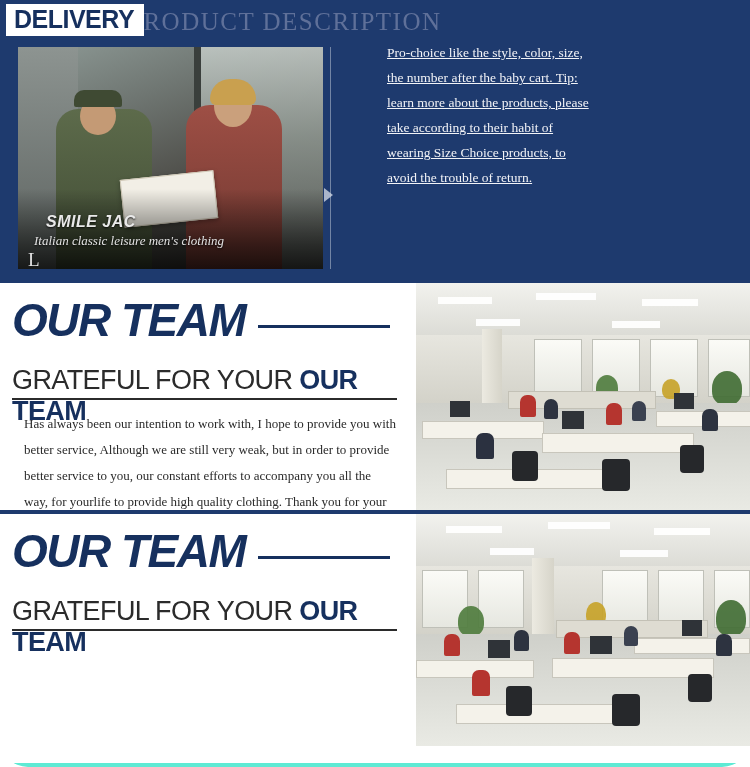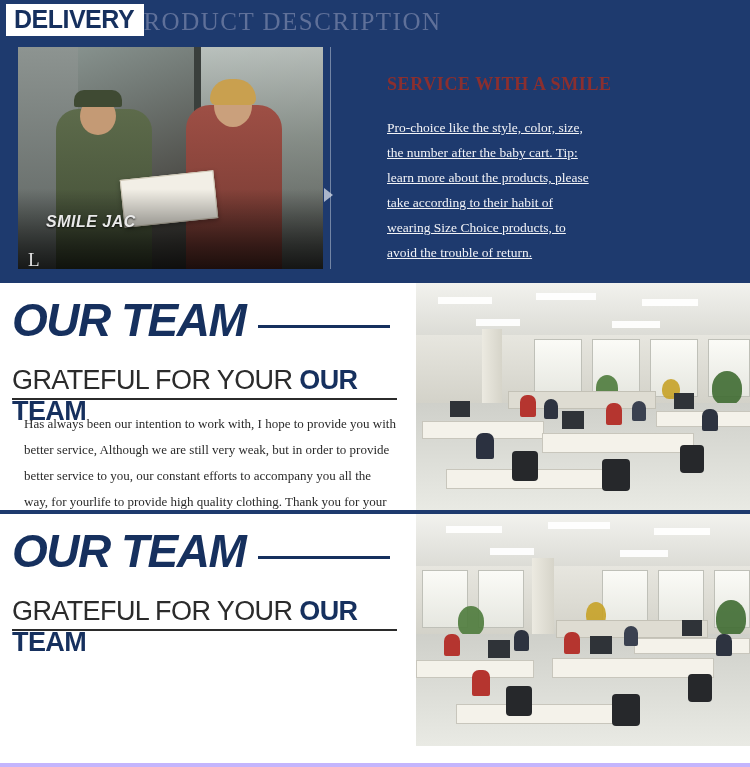--- a/index.html
+++ b/index.html
@@ -10,21 +10,22 @@
   body {
     width: 750px;
     height: 767px;
     font-family: "Liberation Sans", sans-serif;
     overflow: hidden;
   }
   .page {
     position: relative;
     width: 750px;
     height: 767px;
-    background: #c4b5fd;
+    background: #5eead4;
+    border-radius: 28px;
   }
 
   
   .delivery-section {
     position: relative;
     width: 750px;
     height: 283px;
     background: #1e3a6e;
     box-sizing: border-box;
   }
@@ -378,27 +379,27 @@
         <div class="dp-man-left"></div>
         <div class="dp-head-left"></div>
         <div class="dp-cap"></div>
         <div class="dp-man-right"></div>
         <div class="dp-head-right"></div>
         <div class="dp-hair"></div>
         <div class="dp-box"></div>
         <div class="dp-shade"></div>
         <div class="dp-logo-l">L</div>
         <div class="dp-brand">SMILE JAC</div>
+        <div class="dp-tagline">Italian classic leisure men's clothing</div>
       </div>
 
       <div class="delivery-divider"></div>
       <div class="delivery-arrow"></div>
 
       <div class="delivery-right">
-        <div class="smile-title">SERVICE WITH A SMILE</div>
         <div class="smile-body">Pro-choice like the style, color, size, the number after the baby cart. Tip: learn more about the products, please take according to their habit of wearing Size Choice products, to avoid the trouble of return.</div>
       </div>
 
     </div>
   </div>
 
   <div class="team-section" style="height:227px;">
     <div class="team-inner" style="height:227px;">
 
       <div class="team-left">

